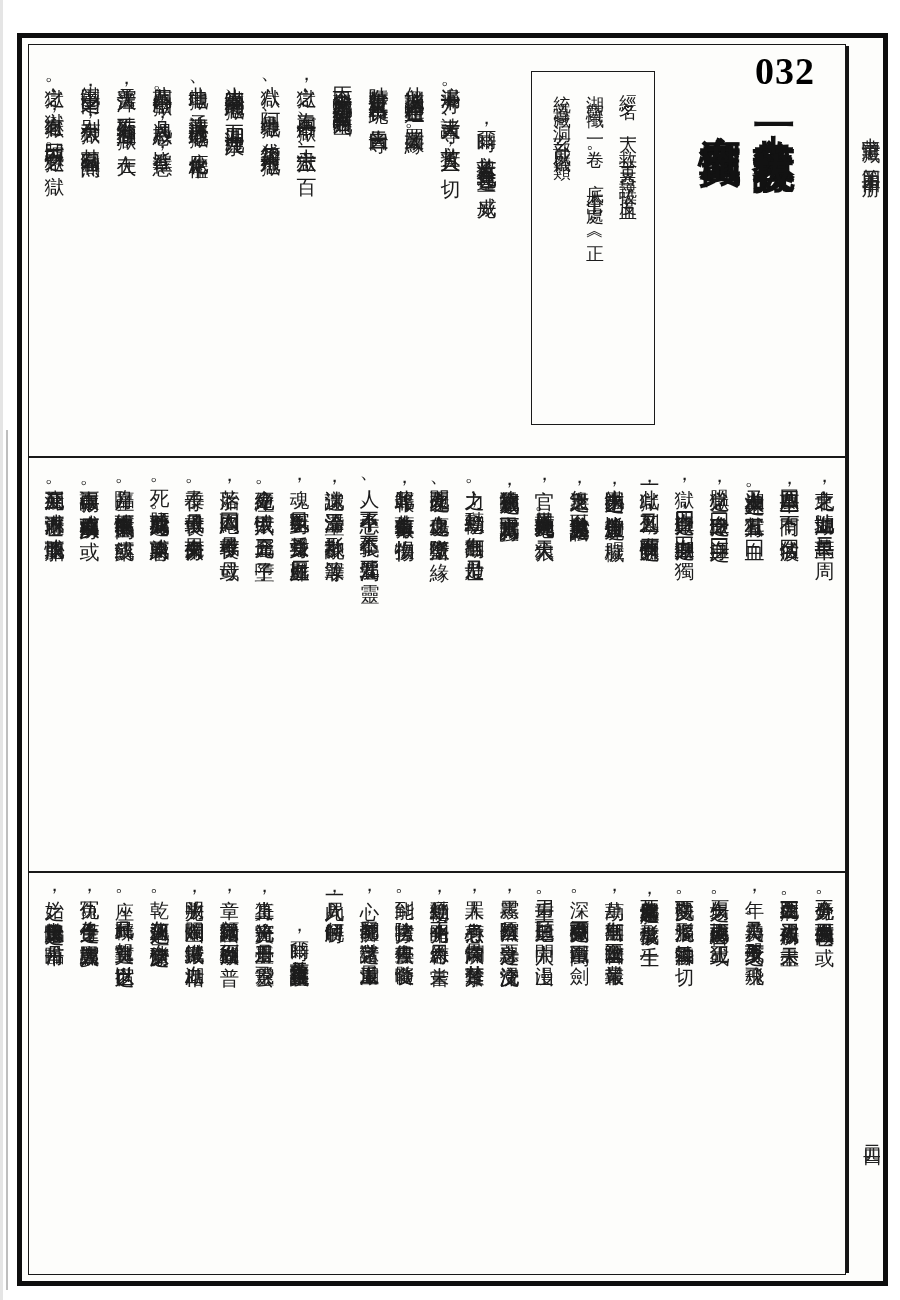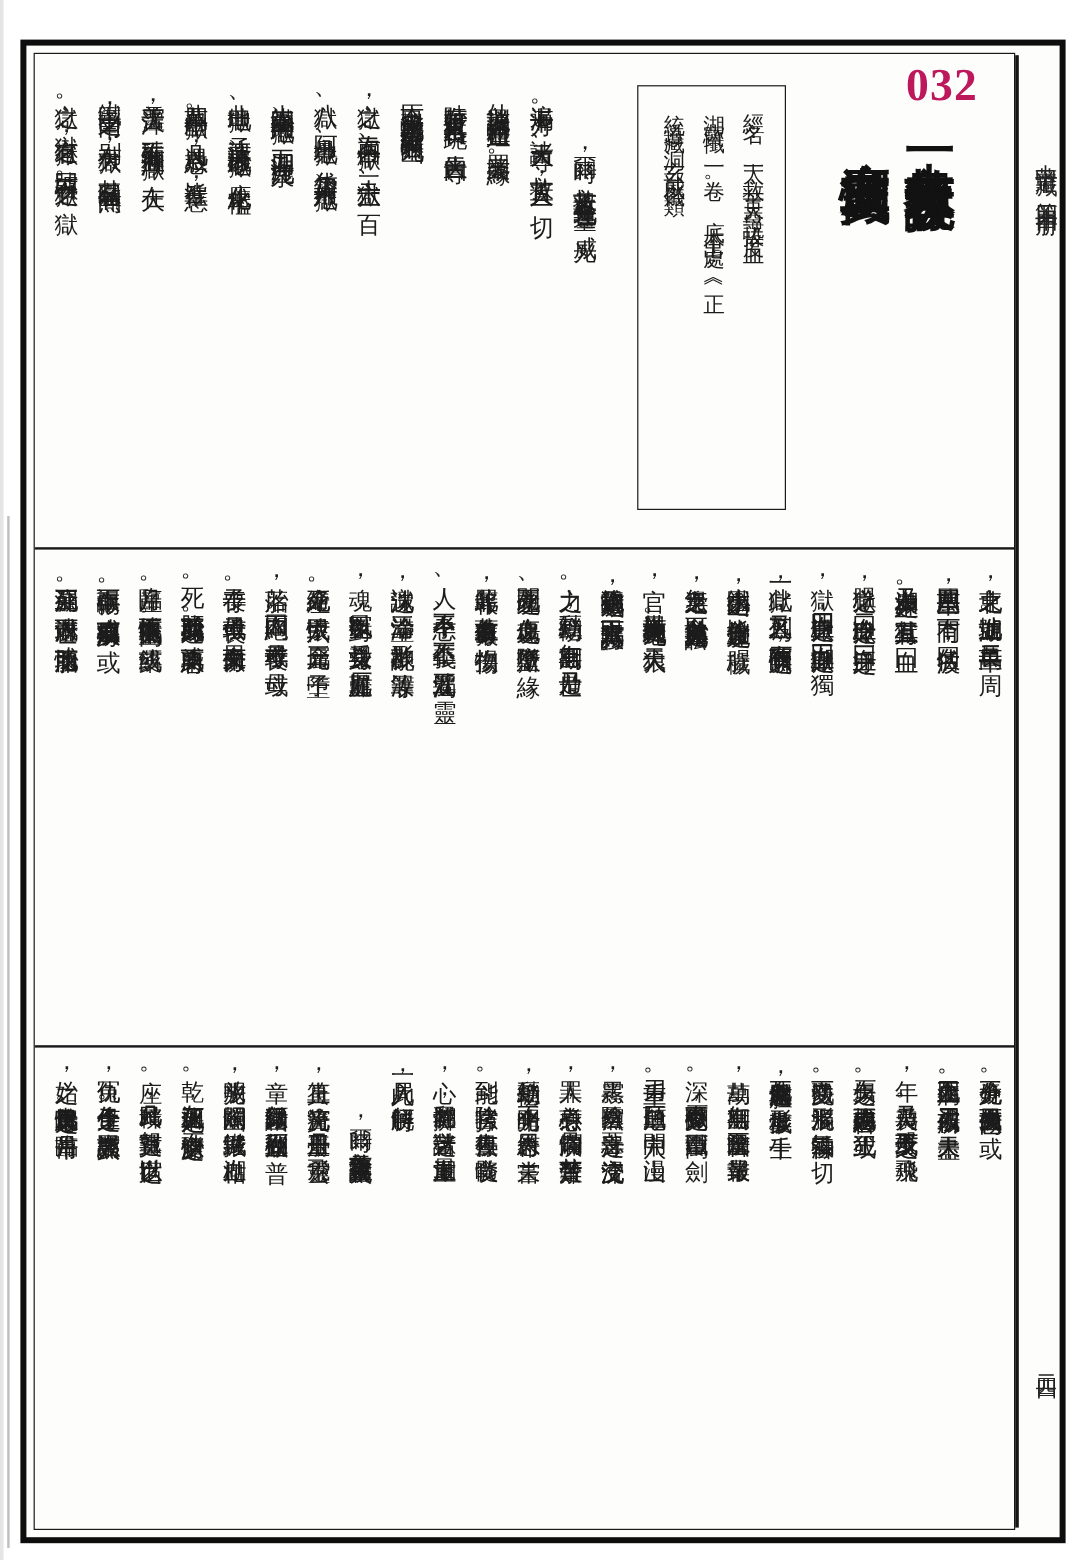--- a/index.html
+++ b/index.html
@@ -40,21 +40,21 @@
 
   
   .b2-cols { left:3px; right:3px; top:0; bottom:0; padding-top:16px; box-sizing:border-box; }
   .b2-cols .col { font-size:20px; letter-spacing:0.8px; line-height:35px; }
   .b3-cols { left:3px; right:3px; top:0; bottom:0; padding-top:12px; box-sizing:border-box; }
   .b3-cols .col { font-size:19.5px; letter-spacing:0.5px; line-height:35px; }
 
   
   .page-code {
     position:absolute; top:4px; right:30px; font-size:38px; font-weight:600;
-    letter-spacing:1px; color:#be185d;
+    letter-spacing:1px; color:#000000;
   }
   .title-block {
     position:absolute; right:44px; top:56px; bottom:0;
     writing-mode:vertical-rl; text-orientation:upright;
   }
   .title-col {
     font-size:42px; letter-spacing:2.5px; line-height:54px;
     font-weight:600; white-space:nowrap; color:#121212;
   }
   .catalog-box {

